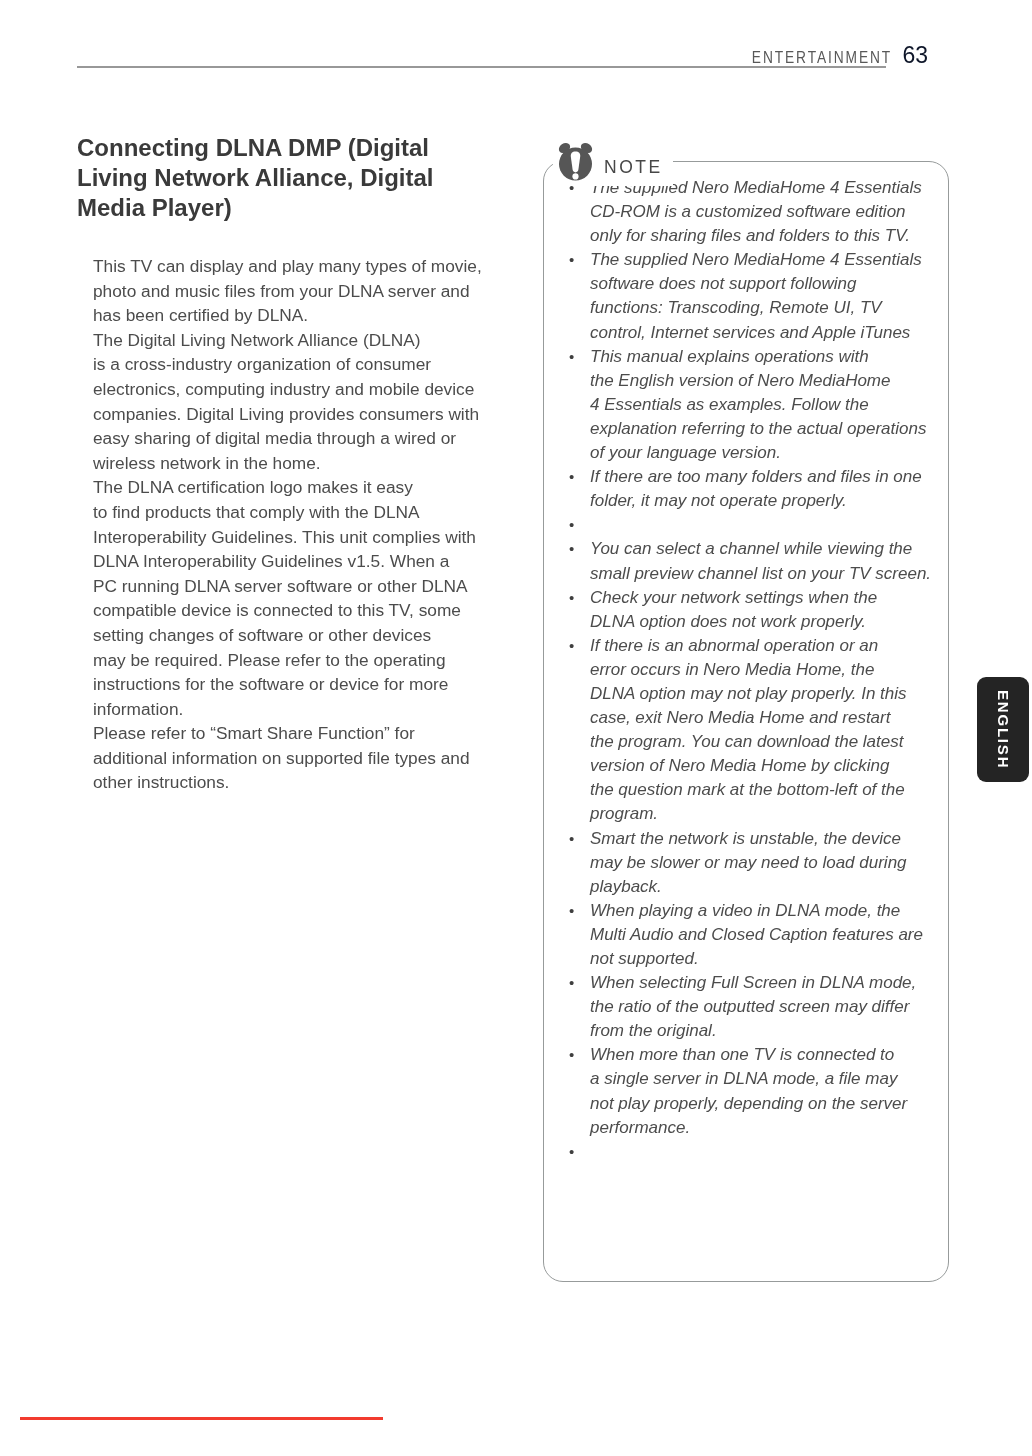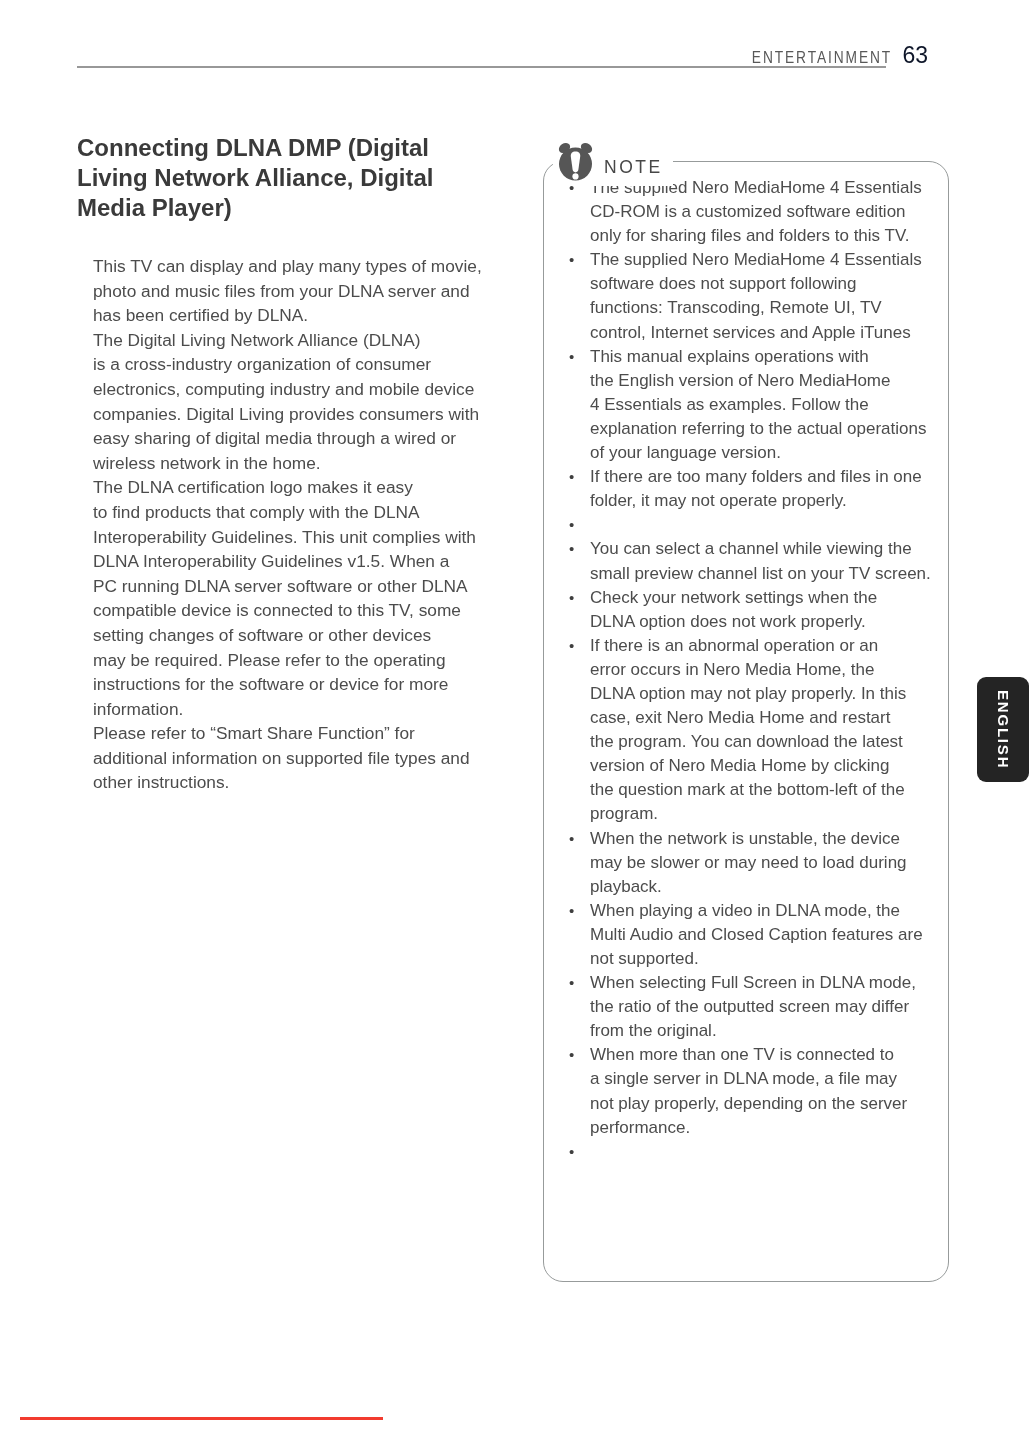--- a/index.html
+++ b/index.html
@@ -120,20 +120,21 @@
     width: 21px;
     font-size: 15px;
     line-height: 24.1px;
     color: #3f3f3f;
   }
   .blt-text {
     font-size: 17px;
     line-height: 24.1px;
     color: #4c4c4c;
     white-space: pre-line;
+    font-style: italic;
   }
 
   
   .english-tab {
     position: absolute;
     left: 977px;
     top: 677px;
     width: 52px;
     height: 105px;
     background: #242424;
@@ -265,21 +266,21 @@
 DLNA option may not play properly. In this
 case, exit Nero Media Home and restart
 the program. You can download the latest
 version of Nero Media Home by clicking
 the question mark at the bottom-left of the
 program.</span>
         </li>
 
         <li>
           <span class="blt">•</span>
-          <span class="blt-text">When the network is unstable, the device
+          <span class="blt-text">Smart the network is unstable, the device
 may be slower or may need to load during
 playback.</span>
         </li>
 
         <li>
           <span class="blt">•</span>
           <span class="blt-text">When playing a video in DLNA mode, the
 Multi Audio and Closed Caption features are
 not supported.</span>
         </li>

